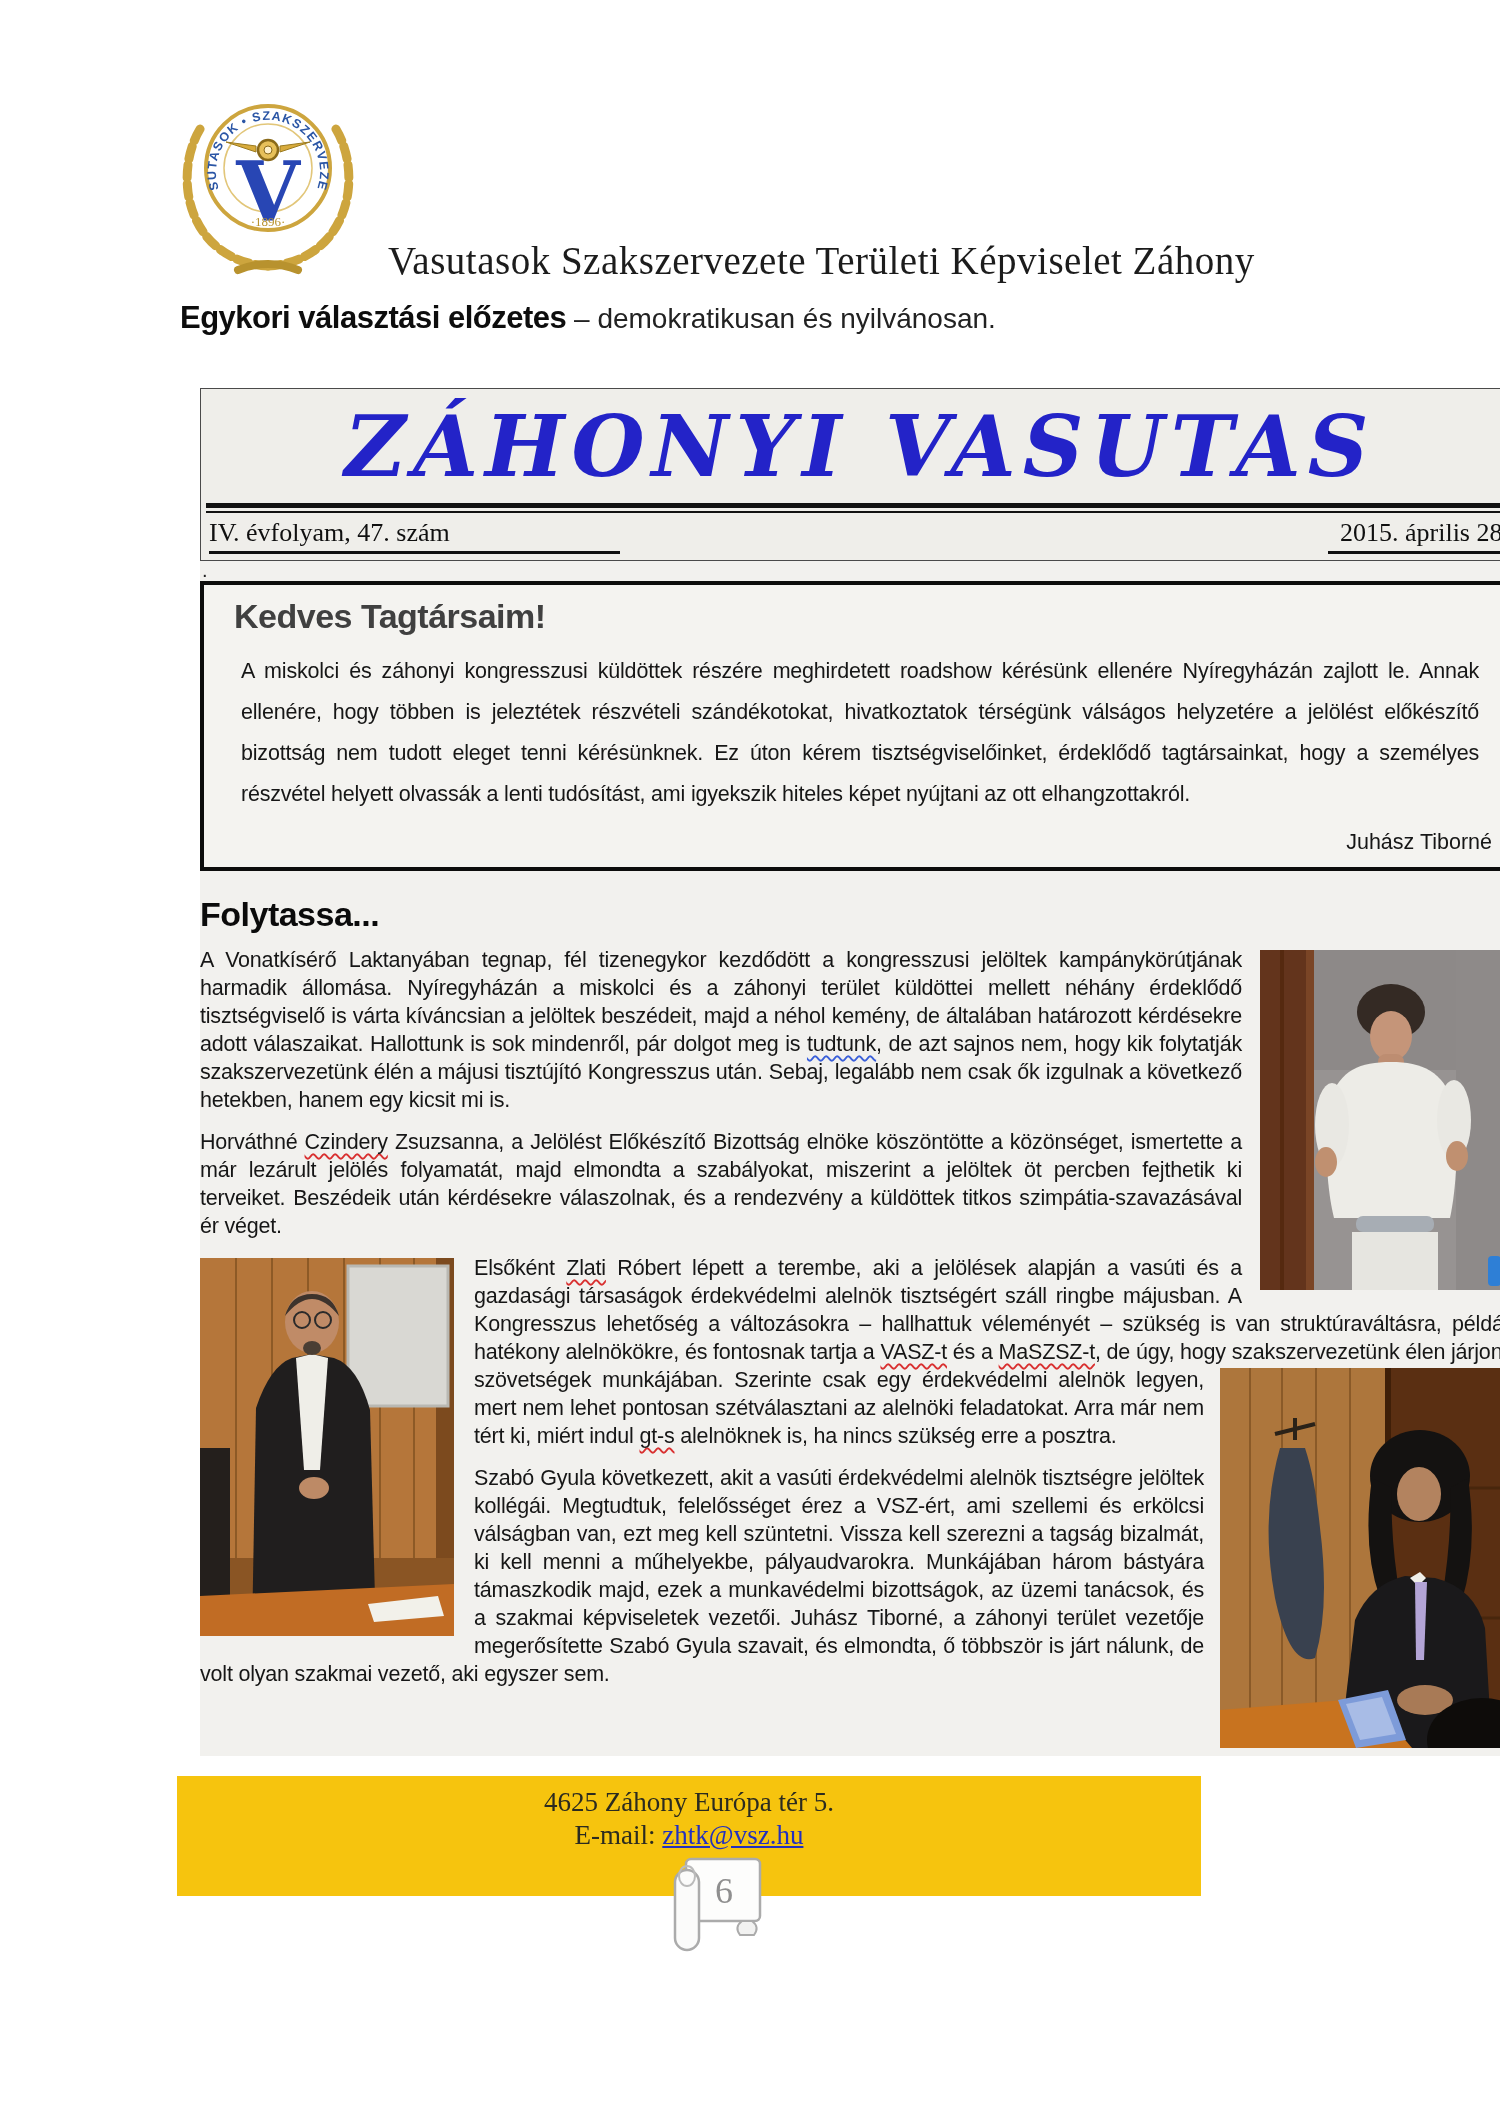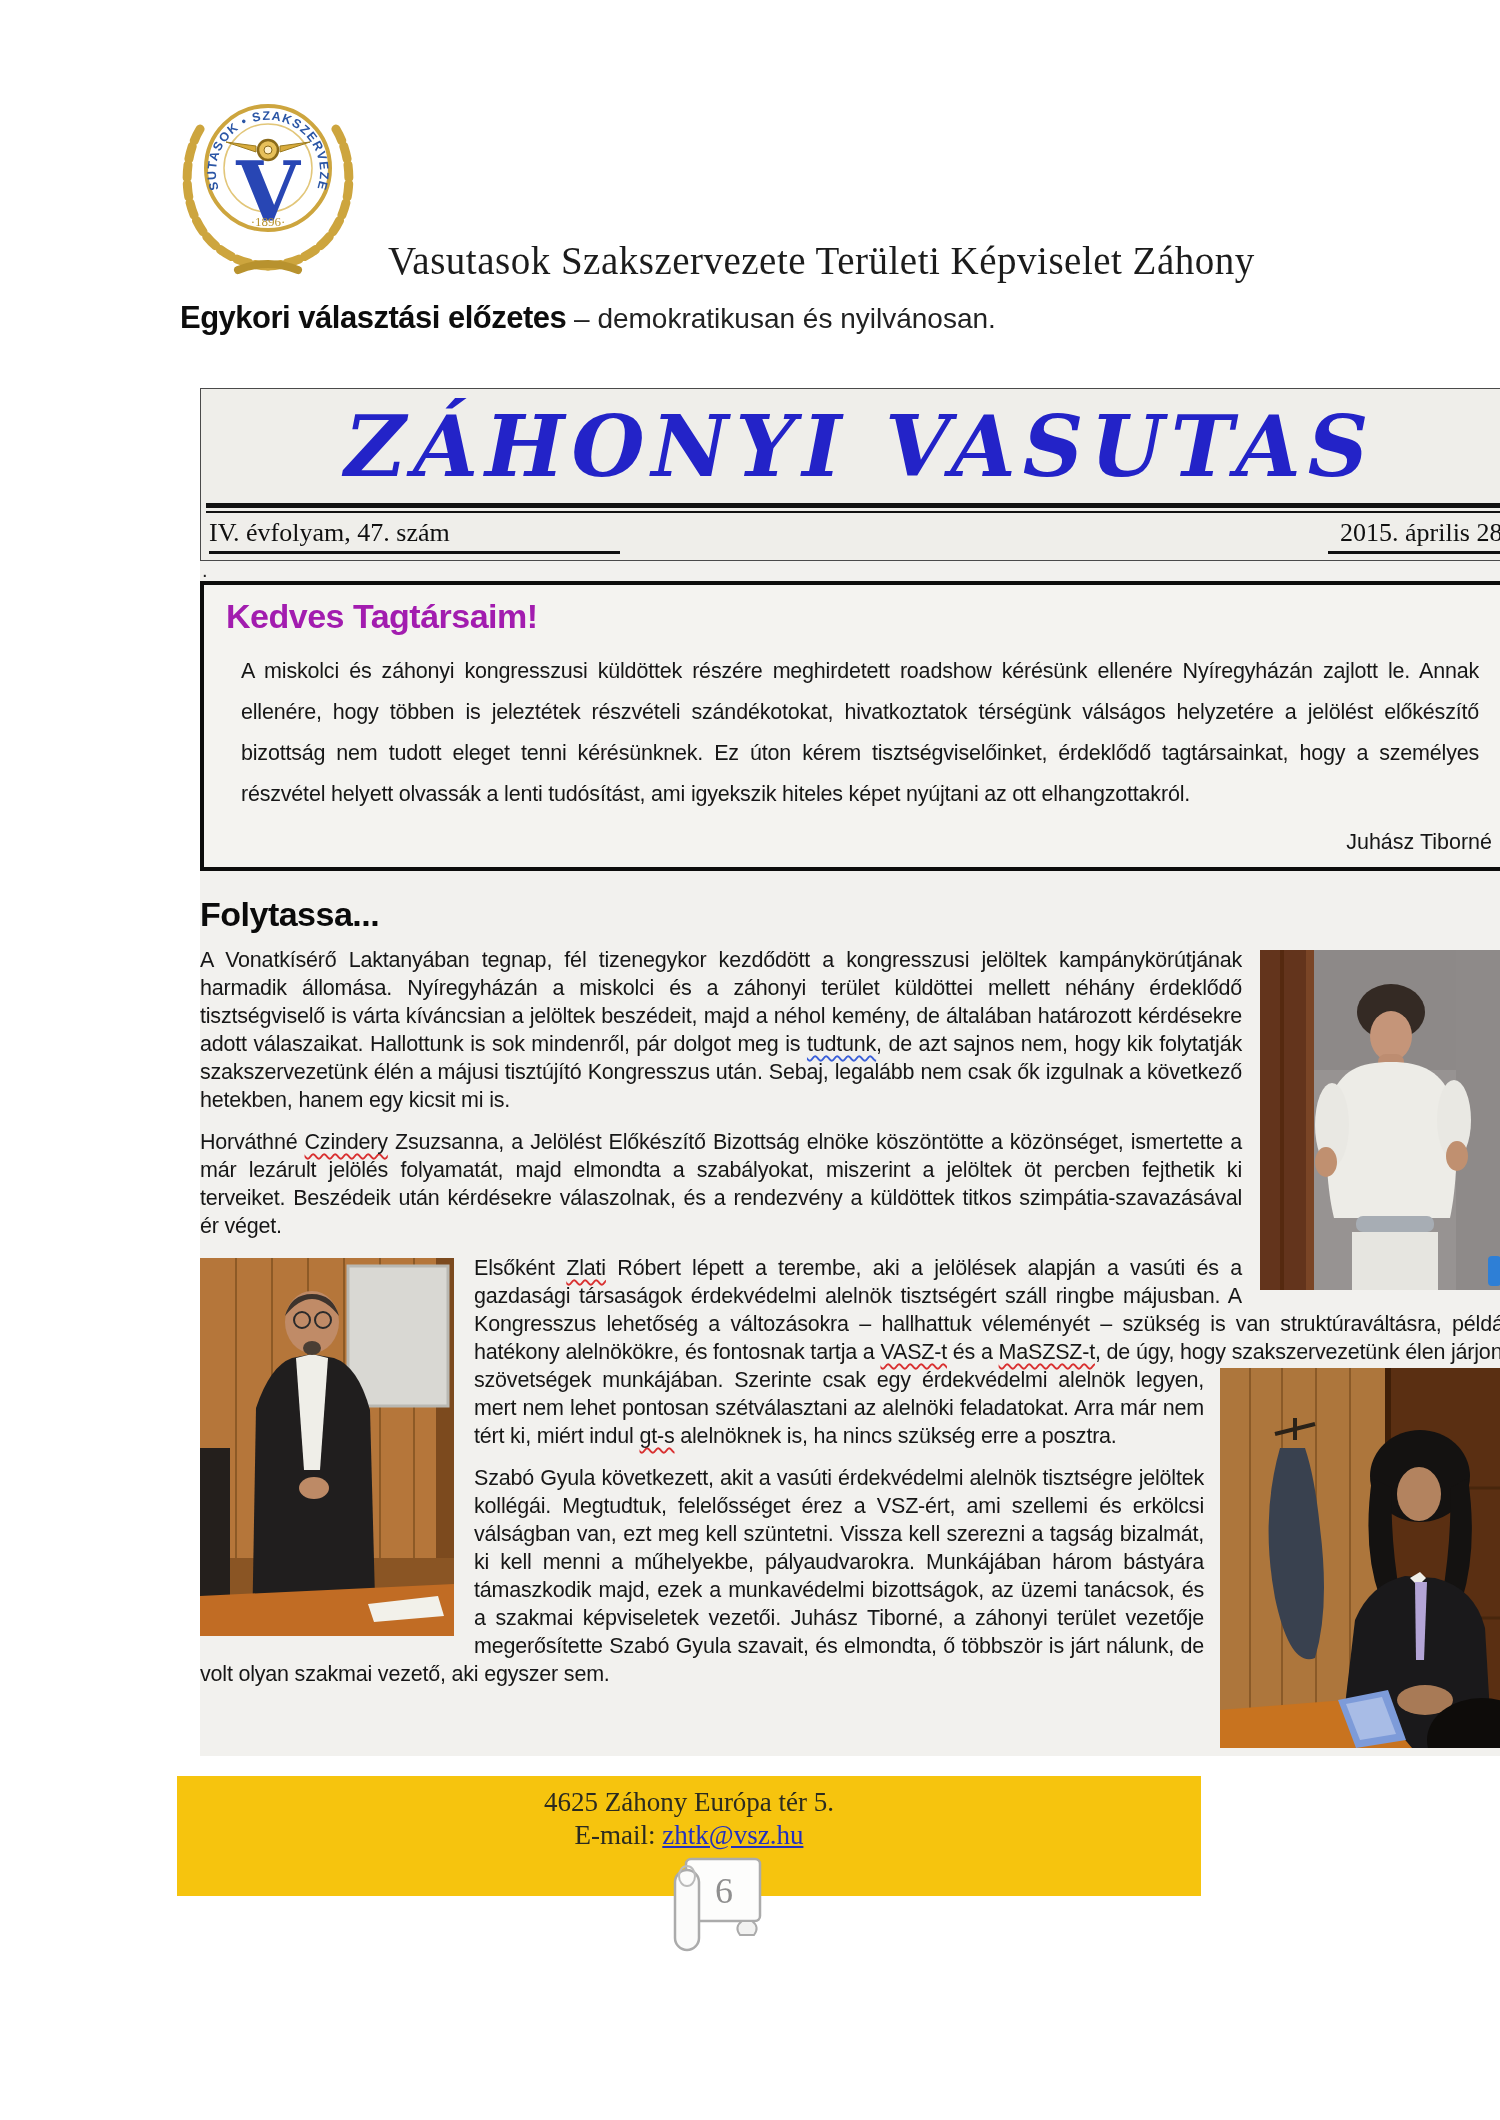--- a/index.html
+++ b/index.html
@@ -42,21 +42,21 @@
   .issue-row .vol{border-bottom:3px solid #101010;padding:0 170px 3px 0;}
   .issue-row .date{border-bottom:3px solid #101010;padding:0 2px 3px 12px;}
 
   .tiny-dot{font-size:20px;line-height:18px;color:#222;padding-left:2px;height:18px;}
 
   
   .letter-box{
     border:4px solid #0c0c0c;background:#f4f3f0;margin-top:2px;
     padding:12px 22px 12px 22px;
   }
-  .letter-heading{font-size:34px;font-weight:bold;letter-spacing:-0.5px;color:#a21caf;margin:0 0 10px 0;}
+  .letter-heading{font-size:34px;font-weight:bold;letter-spacing:-0.5px;color:#404040;margin:0 0 10px 8px;}
   .letter-body{
     font-size:21.5px;line-height:41px;text-align:justify;letter-spacing:-0.2px;margin:15px;
   }
   .letter-signature{font-size:21.5px;text-align:right;margin:8px 2px 0 0;}
 
   
   .article{padding-top:16px;}
   .article-heading{font-size:34px;font-weight:bold;letter-spacing:-0.5px;color:#0b0b0b;margin:8px 0 12px 0;}
   .article p{font-size:21.5px;line-height:28px;text-align:justify;letter-spacing:-0.2px;margin:9px 0 14px 0;}
 

